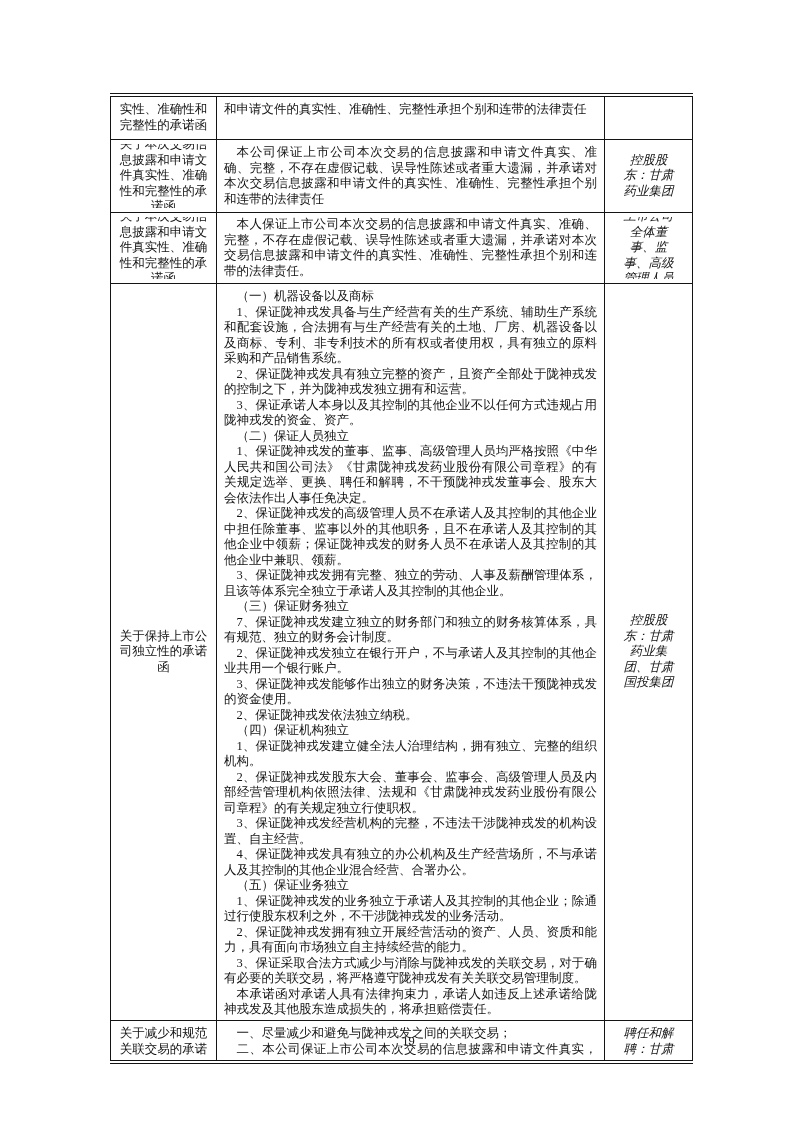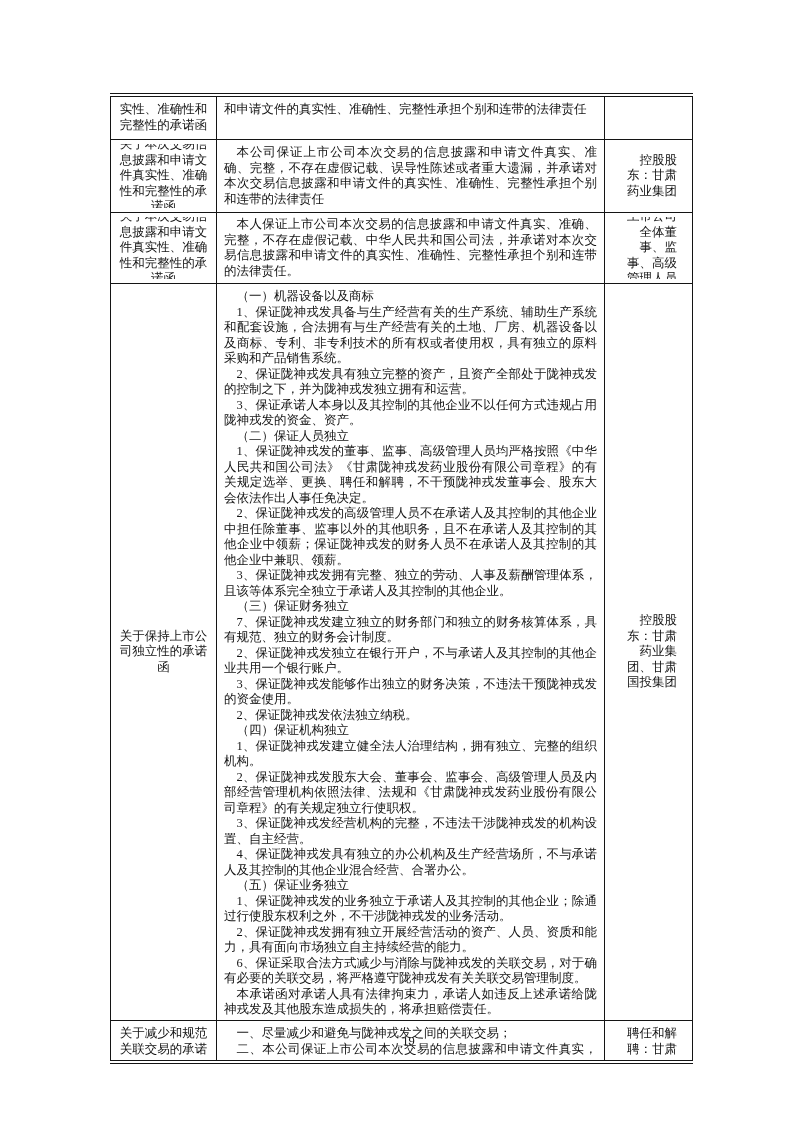--- a/index.html
+++ b/index.html
@@ -44,21 +44,21 @@
   }
   .box.top { justify-content: flex-start; }
   
   .h1 { height: 34px; }
   .h2 { height: 64px; }
   .h3 { height: 62px; }
   .h4 { height: 728px; }
   .h5 { height: 31px; }
   .name-cell .box { padding: 1px 2px; text-align: center; }
   .content-cell .box { padding: 1px 3px; text-align: justify; }
-  .party-cell .box { padding: 1px 11px; text-align: right; }
+  .party-cell .box { padding: 1px 11px; text-align: center; font-style: italic; }
   .paras p { margin: 0; text-indent: 1em; }
   .paras.no-indent p { text-indent: 0; }
   .pageno {
     position: absolute;
     left: 0; right: 0;
     top: 1034px;
     text-align: center;
     font-size: 12.5px;
     color: #131313;
     padding-left: 24px;
@@ -101,21 +101,21 @@
           <td class="party-cell">
             <div class="box h2">控股股东：甘肃药业集团</div>
           </td>
         </tr>
         <tr>
           <td class="name-cell">
             <div class="box h3">关于本次交易信息披露和申请文件真实性、准确性和完整性的承诺函</div>
           </td>
           <td class="content-cell">
             <div class="box h3 paras">
-                <p>本人保证上市公司本次交易的信息披露和申请文件真实、准确、完整，不存在虚假记载、中华人民共和国公司法，并承诺对本次交易信息披露和申请文件的真实性、准确性、完整性承担个别和连带的法律责任。</p>
+                <p>本人保证上市公司本次交易的信息披露和申请文件真实、准确、完整，不存在虚假记载、误导性陈述或者重大遗漏，并承诺对本次交易信息披露和申请文件的真实性、准确性、完整性承担个别和连带的法律责任。</p>
               </div>
           </td>
           <td class="party-cell">
             <div class="box h3">上市公司全体董事、监事、高级管理人员</div>
           </td>
         </tr>
         <tr>
           <td class="name-cell">
             <div class="box h4">关于保持上市公司独立性的承诺函</div>
           </td>
@@ -135,21 +135,21 @@
                 <p>3、保证陇神戎发能够作出独立的财务决策，不违法干预陇神戎发的资金使用。</p>
                 <p>2、保证陇神戎发依法独立纳税。</p>
                 <p>（四）保证机构独立</p>
                 <p>1、保证陇神戎发建立健全法人治理结构，拥有独立、完整的组织机构。</p>
                 <p>2、保证陇神戎发股东大会、董事会、监事会、高级管理人员及内部经营管理机构依照法律、法规和《甘肃陇神戎发药业股份有限公司章程》的有关规定独立行使职权。</p>
                 <p>3、保证陇神戎发经营机构的完整，不违法干涉陇神戎发的机构设置、自主经营。</p>
                 <p>4、保证陇神戎发具有独立的办公机构及生产经营场所，不与承诺人及其控制的其他企业混合经营、合署办公。</p>
                 <p>（五）保证业务独立</p>
                 <p>1、保证陇神戎发的业务独立于承诺人及其控制的其他企业；除通过行使股东权利之外，不干涉陇神戎发的业务活动。</p>
                 <p>2、保证陇神戎发拥有独立开展经营活动的资产、人员、资质和能力，具有面向市场独立自主持续经营的能力。</p>
-                <p>6、保证采取合法方式减少与消除与陇神戎发的关联交易，对于确有必要的关联交易，将严格遵守陇神戎发有关关联交易管理制度。</p>
+                <p>3、保证采取合法方式减少与消除与陇神戎发的关联交易，对于确有必要的关联交易，将严格遵守陇神戎发有关关联交易管理制度。</p>
                 <p>本承诺函对承诺人具有法律拘束力，承诺人如违反上述承诺给陇神戎发及其他股东造成损失的，将承担赔偿责任。</p>
               </div>
           </td>
           <td class="party-cell">
             <div class="box h4">控股股东：甘肃药业集团、甘肃国投集团</div>
           </td>
         </tr>
         <tr>
           <td class="name-cell">
             <div class="box h5 top">关于减少和规范关联交易的承诺</div>

